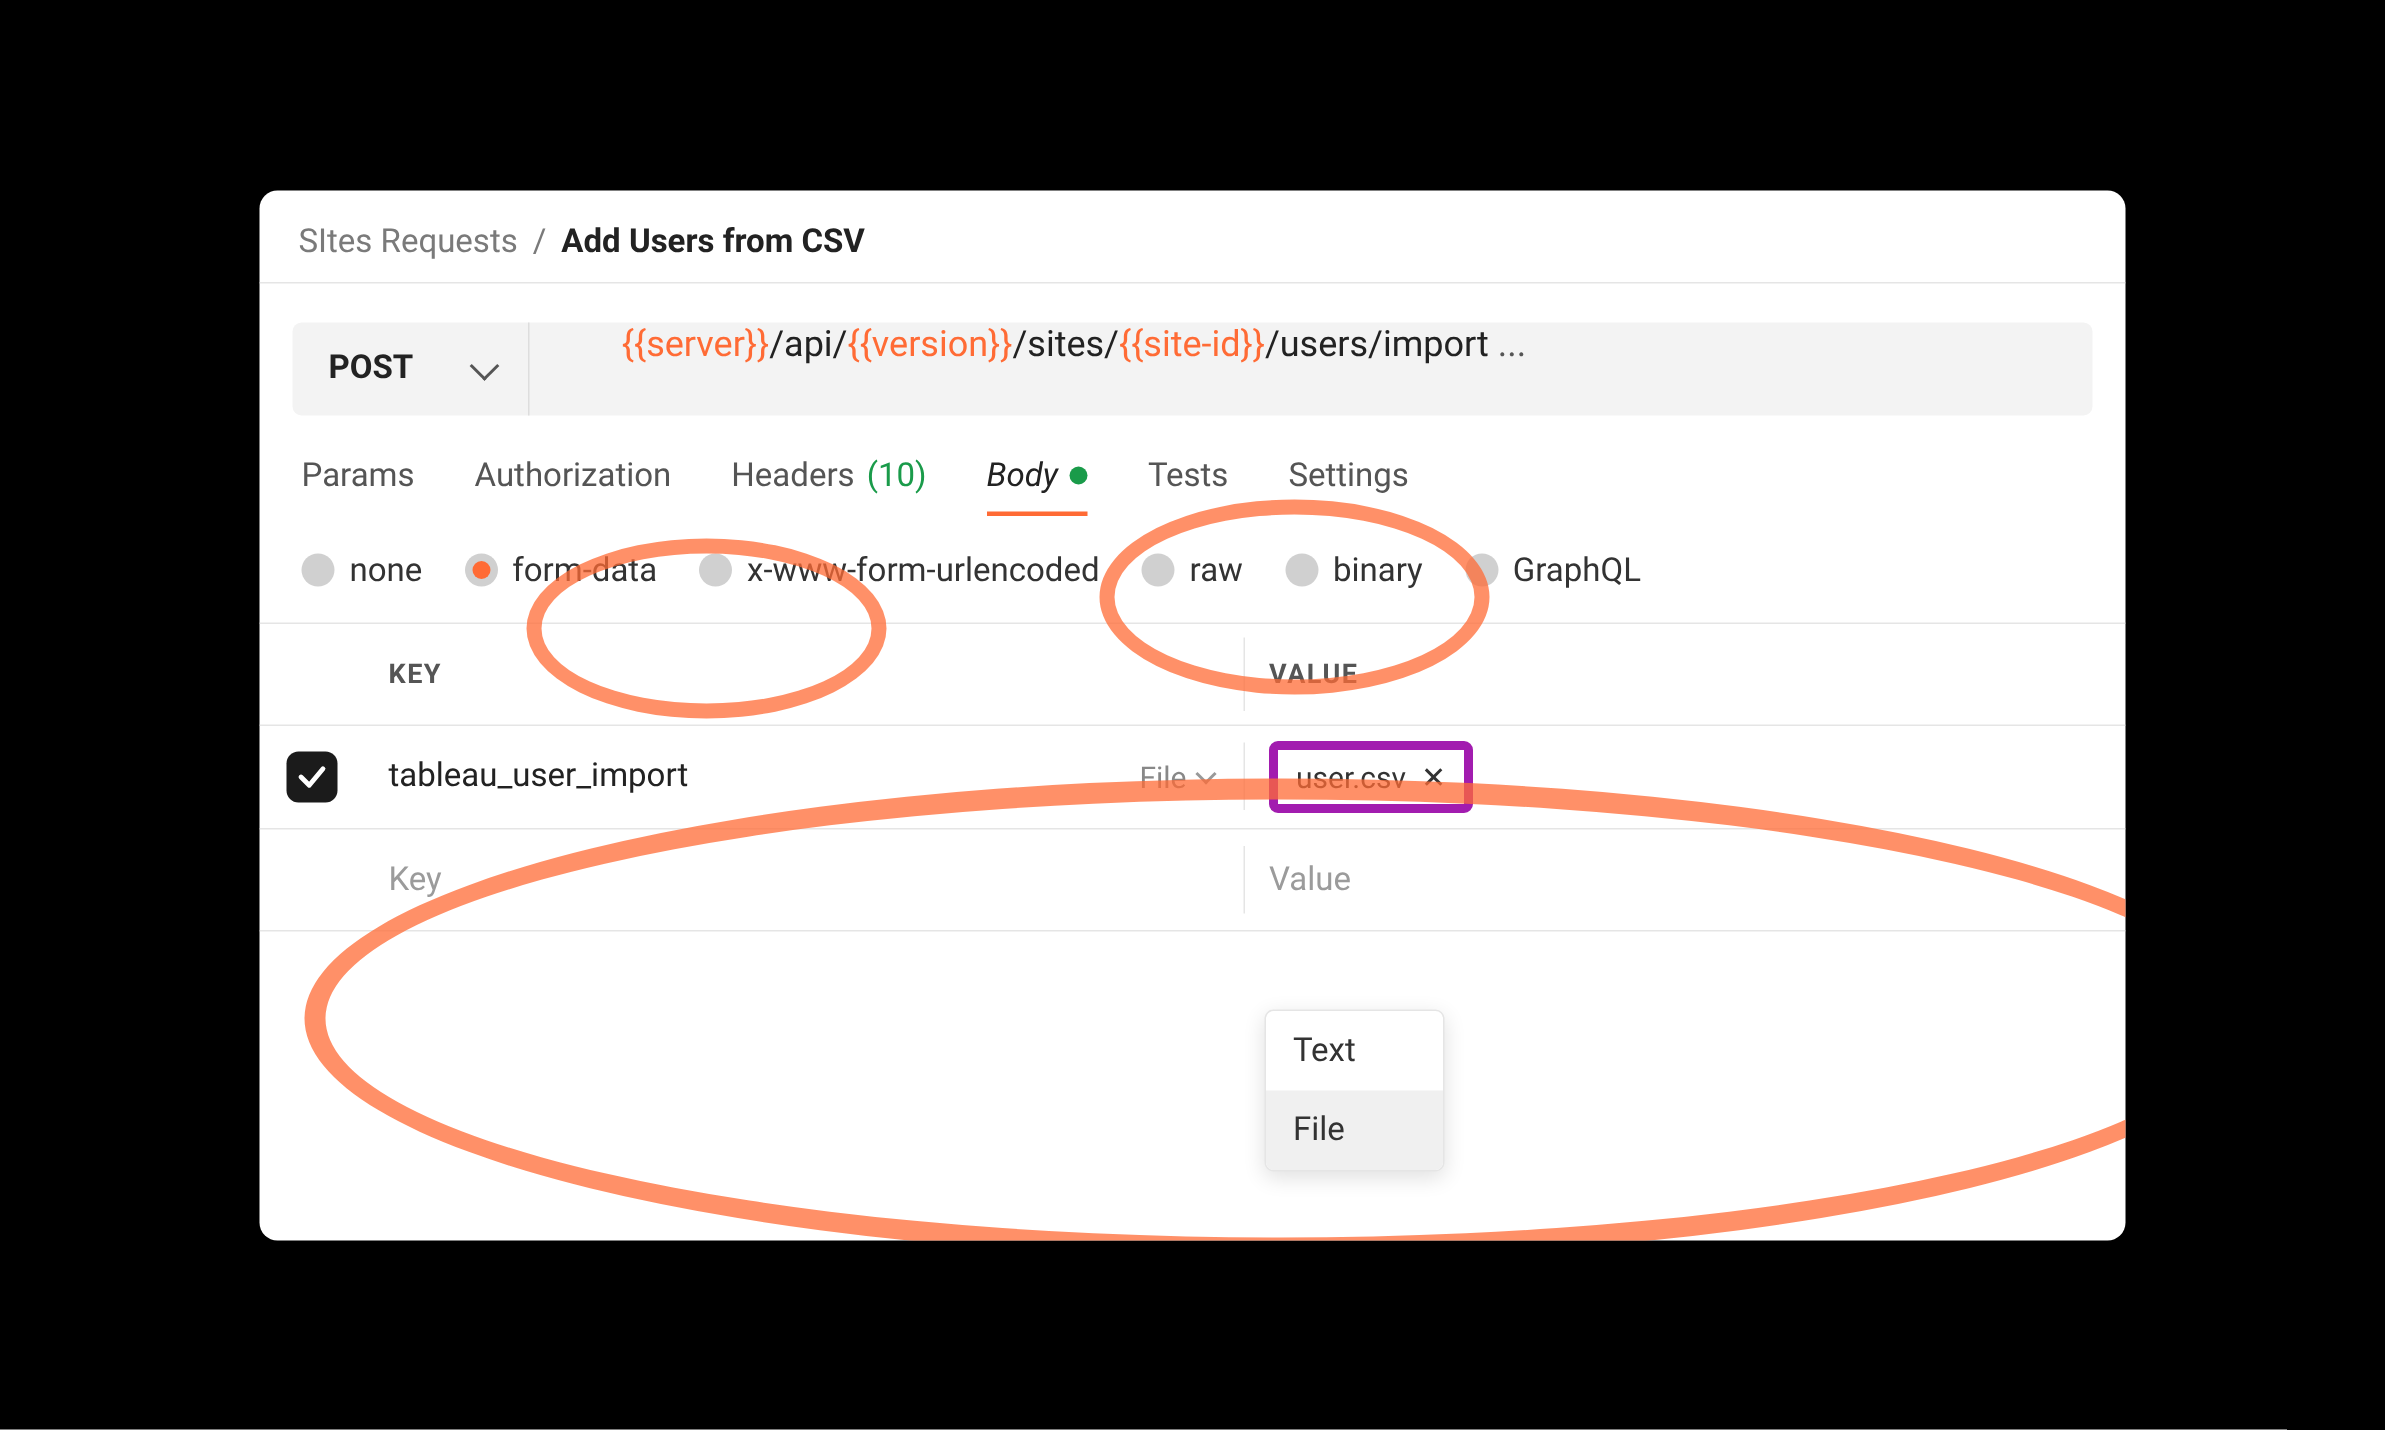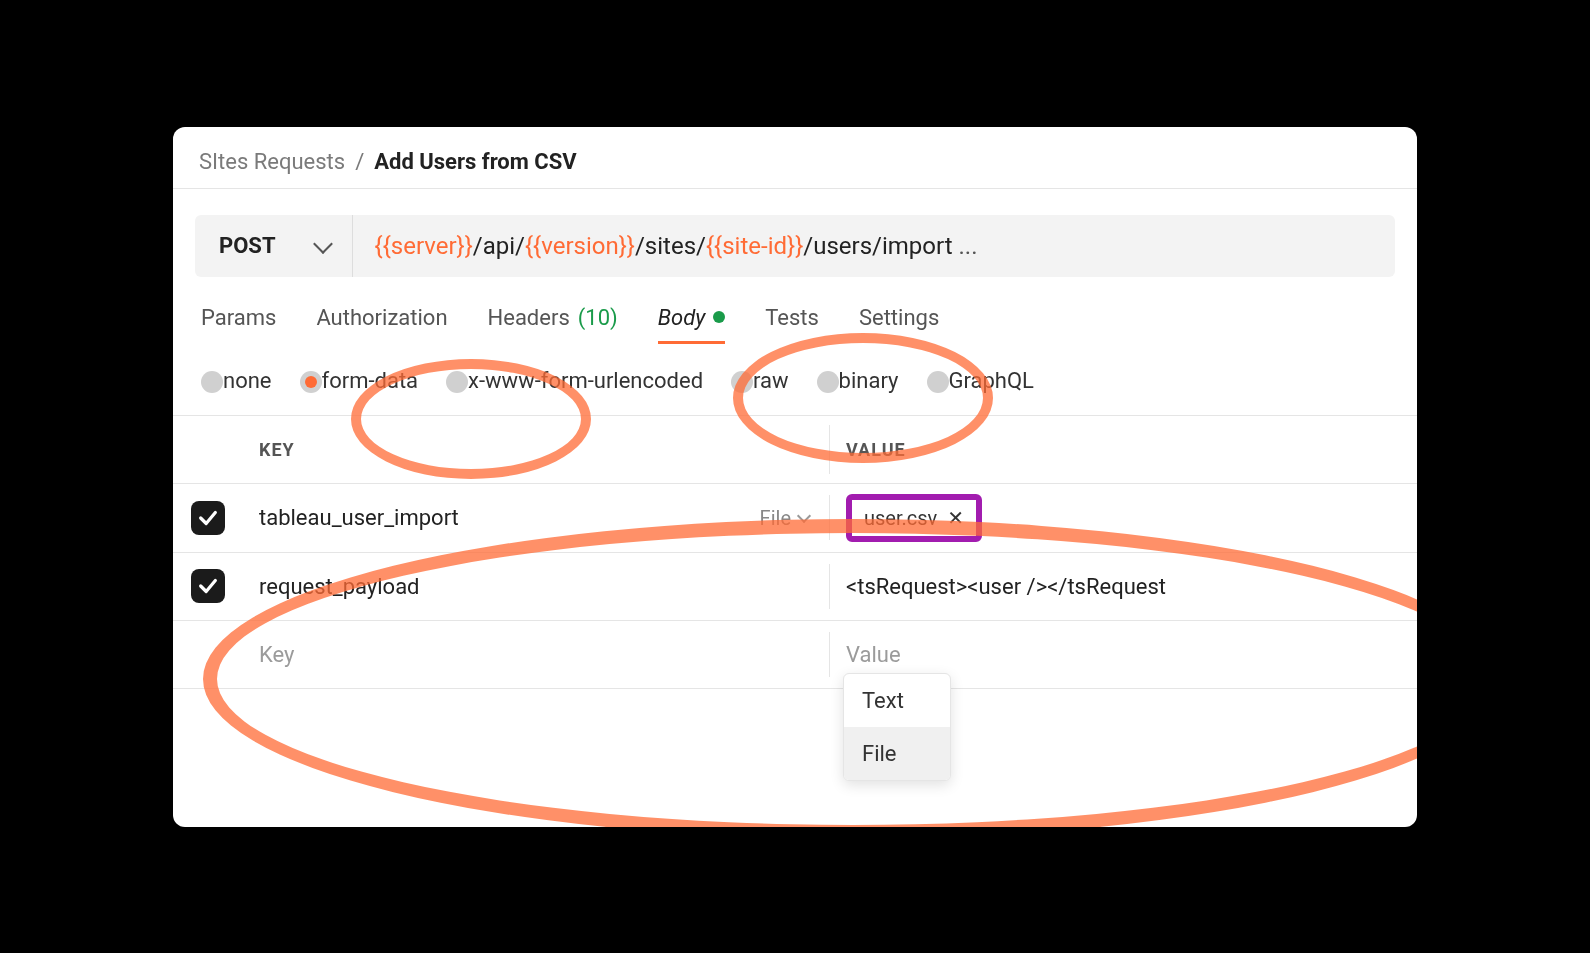--- a/index.html
+++ b/index.html
@@ -36,22 +36,22 @@
   .breadcrumb .parent { color: #7a7a7a; }
   .breadcrumb .sep    { color: #7a7a7a; }
   .breadcrumb .current { color: #222; font-weight: 700; }
 
   
   .urlbar {
     margin: 26px 22px 0 22px;
     background: #f3f3f3;
     border-radius: 6px;
     display: flex;
-    align-items: center;
     height: 62px;
+    gap: 40px;
   }
   .method {
     display: flex;
     align-items: center;
     gap: 40px;
     padding: 0 22px 0 24px;
     font-weight: 700;
     font-size: 22px;
     color: #222;
     border-right: 1px solid #ddd;
@@ -100,21 +100,21 @@
   
   .body-types {
     display: flex;
     gap: 28px;
     padding: 26px 28px 22px 28px;
     font-size: 22px;
     color: #333;
     align-items: center;
   }
   .radio {
-    display: flex; align-items:flex-end; cursor:pointer;
+    display: flex; align-items:center; gap: 10px; cursor:pointer;
   }
   .radio .r {
     width: 22px; height: 22px; border-radius: 50%; background:#d0d0d0; display:flex; align-items:center; justify-content:center;
   }
   .radio.selected .r::after {
     content:''; width:12px; height:12px; border-radius:50%; background:#ff6b35;
   }
 
   
   .kv-table {
@@ -149,21 +149,21 @@
   .file-chip .x { cursor:pointer; font-size:20px; color:#333; }
   .type-btn { color:#888; display:flex; align-items:center; gap:8px; cursor:pointer; font-size:20px;}
   .type-btn .mini-chev {
     width:10px; height:10px; border-right:2px solid #999; border-bottom:2px solid #999; transform:rotate(45deg); margin-top:-3px;
   }
 
   
   .dropdown {
     position:absolute;
     left: 670px; top: 546px;
-    width: 108px;
+    width: 120px;
     background:#fff;
     border:1px solid #e5e5e5;
     border-radius:6px;
     box-shadow: 0 4px 14px rgba(0,0,0,0.12);
     overflow:hidden;
     z-index: 20;
   }
   .dropdown .item {
     padding: 14px 18px; font-size:22px; color:#333; cursor:pointer;
   }
@@ -264,36 +264,20 @@
         </span>
       </div>
       <div class="kv-cell">
         <div class="file-chip">
           <span>user.csv</span>
           <span class="x">✕</span>
         </div>
       </div>
     </div>
 
-    <div class="kv-row">
-      <div class="check-cell">
-        <div class="checkbox">
-          <svg viewBox="0 0 24 24">
-              <path d="M4 12 L10 18 L20 6" stroke="#fff" stroke-width="3.5" fill="none" stroke-linecap="round" stroke-linejoin="round"></path>
-            </svg>
-        </div>
-      </div>
-      <div class="kv-cell key-cell">
-        <span>request_payload</span>
-        <span></span>
-      </div>
-      <div class="kv-cell">
-        <span>&lt;tsRequest&gt;&lt;user /&gt;&lt;/tsRequest</span>
-      </div>
-    </div>
 
     <div class="kv-row">
       <div></div>
       <div class="kv-cell key-cell">
         <span class="placeholder">Key</span>
         <span></span>
       </div>
       <div class="kv-cell">
         <span class="placeholder">Value</span>
       </div>

